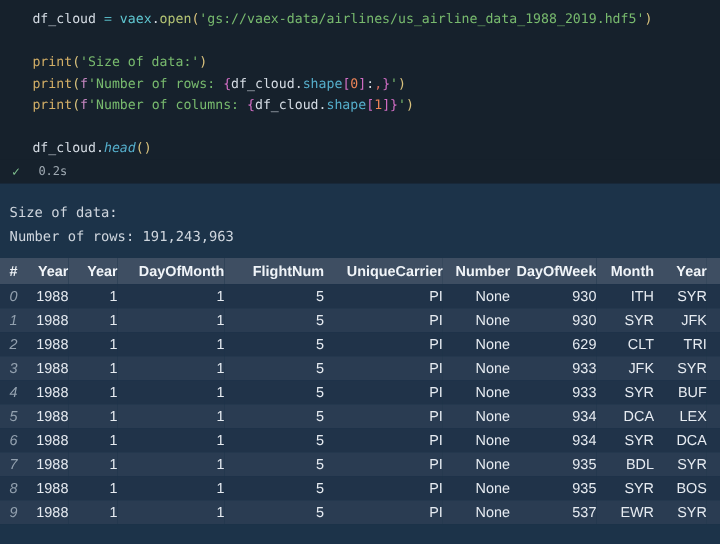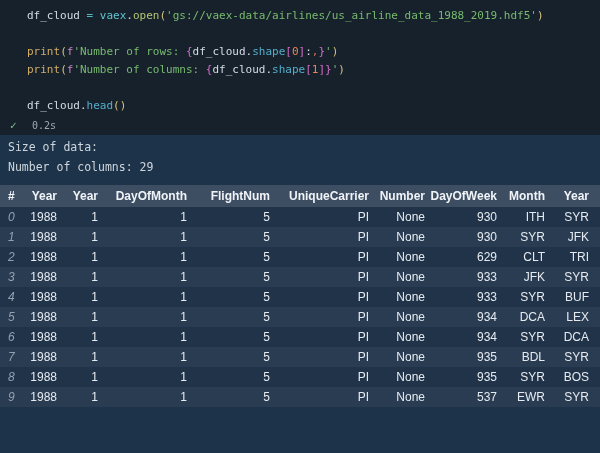--- a/index.html
+++ b/index.html
@@ -11,21 +11,21 @@
   body{
     width:600px;height:453px;overflow:hidden;
     background:var(--output-bg);
     font-family:"DejaVu Sans Mono",monospace;
   }
   .code-cell{background:var(--code-bg);padding-top:7px;}
   .code-line{height:18px;line-height:18px;font-size:11px;padding-left:27px;white-space:pre;}
   .status-bar{height:20px;display:flex;align-items:center;padding-left:10px;background:var(--code-bg);}
   .check{color:var(--check);font-size:11px;width:14px;}
   .duration{color:var(--muted);font-size:10px;margin-left:8px;}
-  .output{background:var(--output-bg);padding-top:2px;}
+  .output{background:var(--output-bg);padding-top:14px;}
   .stdout-line{height:20px;line-height:20px;font-size:11.5px;color:#cfd6de;padding-left:8px;white-space:pre;}
   table.df{
     border-collapse:collapse;table-layout:fixed;width:600px;margin-top:8px;
     font-family:"Liberation Sans",sans-serif;font-size:12px;
   }
   table.df th{
     background:var(--header-bg);color:#f0f4f8;font-weight:bold;
     height:22px;text-align:right;padding:0;overflow:hidden;white-space:nowrap;
   }
   table.df th.col-idx{text-align:left;padding-left:8px;}
@@ -36,35 +36,36 @@
   tr.even{background:var(--row-even);}
   tr.odd{background:var(--row-odd);}
 </style>
 </head>
 <body>
 
 <div class="code-cell">
   <div id="code-lines">
       <div class="code-line"><span style="color: rgb(213, 220, 228);">df_cloud </span><span style="color: rgb(86, 182, 194);">= </span><span style="color: rgb(95, 198, 208);">vaex</span><span style="color: rgb(213, 220, 228);">.</span><span style="color: rgb(180, 196, 116);">open</span><span style="color: rgb(217, 194, 125);">(</span><span style="color: rgb(120, 186, 110);">'gs://vaex-data/airlines/us_airline_data_1988_2019.hdf5'</span><span style="color: rgb(217, 194, 125);">)</span></div>
       <div class="code-line">&nbsp;</div>
+      <div class="code-line"><span style="color: rgb(210, 174, 102);">print</span><span style="color: rgb(217, 194, 125);">(</span><span style="color: rgb(120, 186, 110);">'Size of data:'</span><span style="color: rgb(217, 194, 125);">)</span></div>
       <div class="code-line"><span style="color: rgb(210, 174, 102);">print</span><span style="color: rgb(217, 194, 125);">(</span><span style="color: rgb(197, 134, 192);">f</span><span style="color: rgb(120, 186, 110);">'Number of rows: </span><span style="color: rgb(209, 109, 196);">{</span><span style="color: rgb(213, 220, 228);">df_cloud.</span><span style="color: rgb(85, 174, 203);">shape</span><span style="color: rgb(209, 109, 196);">[</span><span style="color: rgb(238, 132, 88);">0</span><span style="color: rgb(209, 109, 196);">]</span><span style="color: rgb(213, 220, 228);">:</span><span style="color: rgb(210, 105, 93);">,</span><span style="color: rgb(209, 109, 196);">}</span><span style="color: rgb(120, 186, 110);">'</span><span style="color: rgb(217, 194, 125);">)</span></div>
       <div class="code-line"><span style="color: rgb(210, 174, 102);">print</span><span style="color: rgb(217, 194, 125);">(</span><span style="color: rgb(197, 134, 192);">f</span><span style="color: rgb(120, 186, 110);">'Number of columns: </span><span style="color: rgb(209, 109, 196);">{</span><span style="color: rgb(213, 220, 228);">df_cloud.</span><span style="color: rgb(85, 174, 203);">shape</span><span style="color: rgb(209, 109, 196);">[</span><span style="color: rgb(238, 132, 88);">1</span><span style="color: rgb(209, 109, 196);">]</span><span style="color: rgb(209, 109, 196);">}</span><span style="color: rgb(120, 186, 110);">'</span><span style="color: rgb(217, 194, 125);">)</span></div>
       <div class="code-line">&nbsp;</div>
-      <div class="code-line"><span style="color: rgb(213, 220, 228);">df_cloud.</span><span style="color: rgb(85, 174, 203);">head</span><span style="color: rgb(217, 194, 125);">(</span><span style="color: rgb(217, 194, 125);">)</span></div>
+      <div class="code-line"><span style="color: rgb(213, 220, 228);">df_cloud.</span><span style="color: rgb(85, 174, 203); font-style: italic;">head</span><span style="color: rgb(217, 194, 125);">(</span><span style="color: rgb(217, 194, 125);">)</span></div>
     </div>
   <div class="status-bar">
     <span class="check">✓</span>
     <span class="duration">0.2s</span>
   </div>
 </div>
 
 <div class="output">
   <div id="stdout">
       <div class="stdout-line">Size of data:</div>
-      <div class="stdout-line">Number of columns: 29</div>
+      <div class="stdout-line">Number of rows: 191,243,963</div>
     </div>
   <table class="df" id="df-table">
     <colgroup id="df-cols">
         <col style="width: 20px;">
         <col style="width: 37px;">
         <col style="width: 41px;">
         <col style="width: 89px;">
         <col style="width: 83px;">
         <col style="width: 99px;">
         <col style="width: 56px;">

